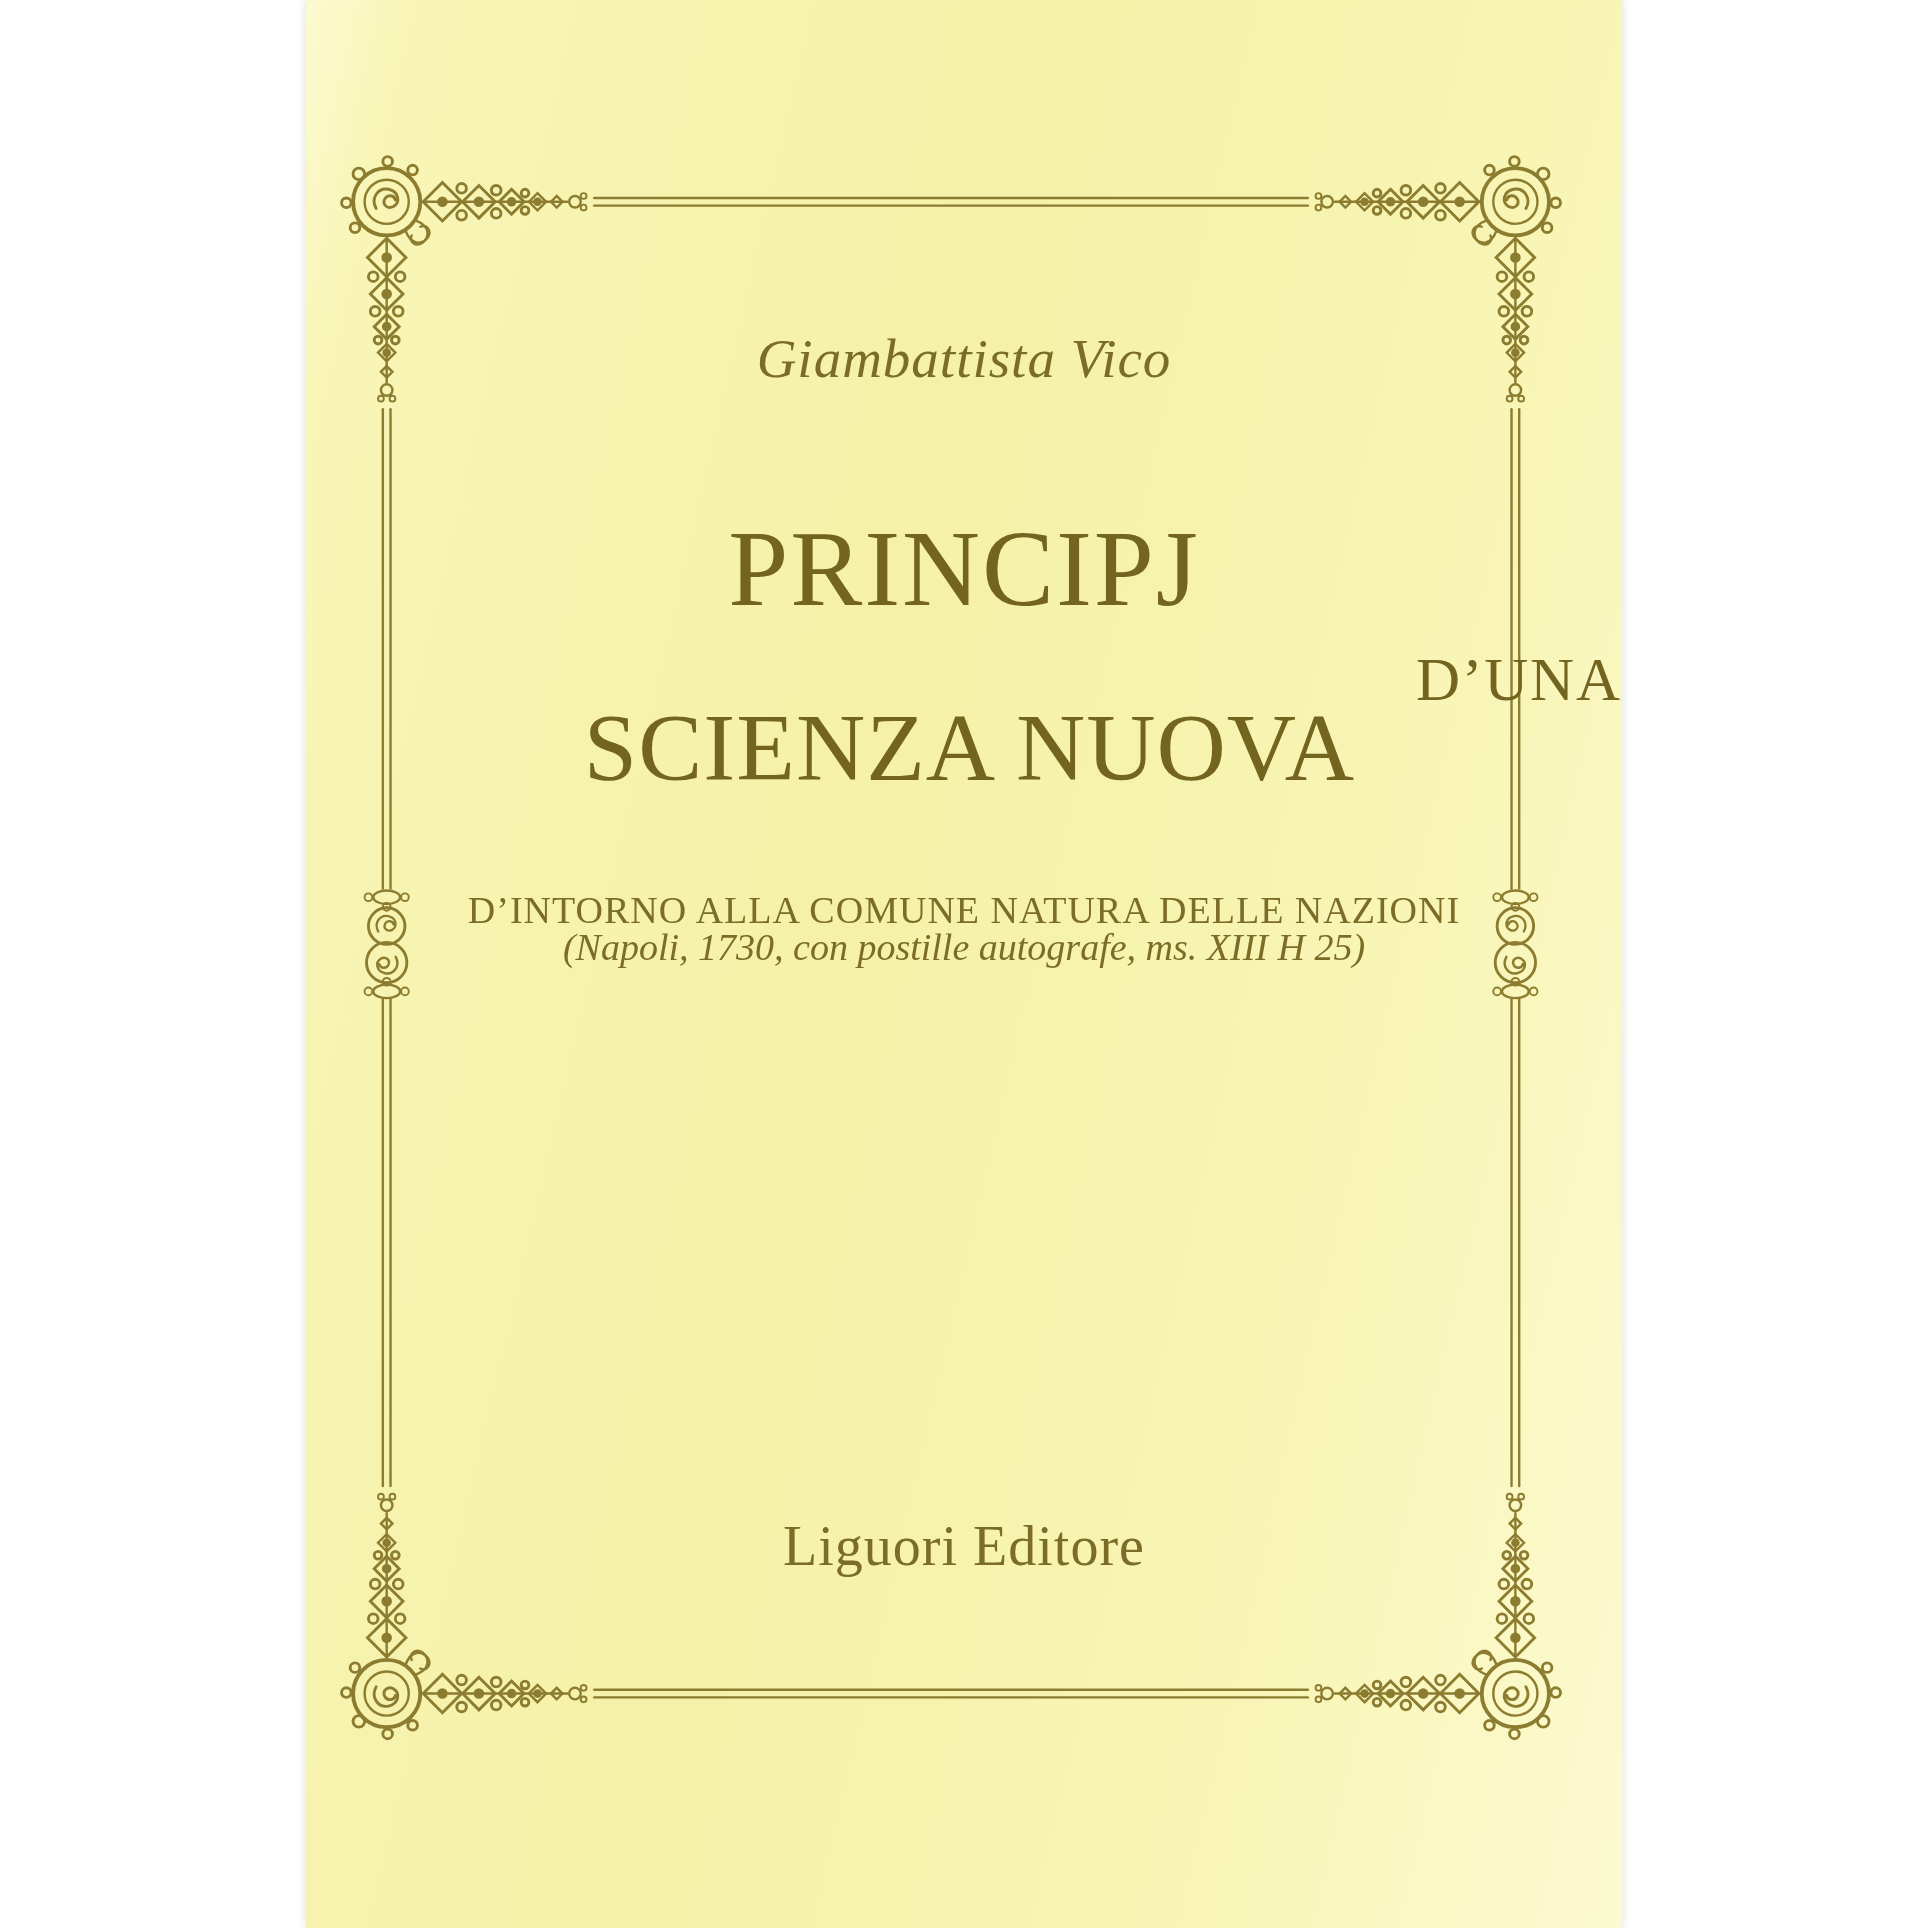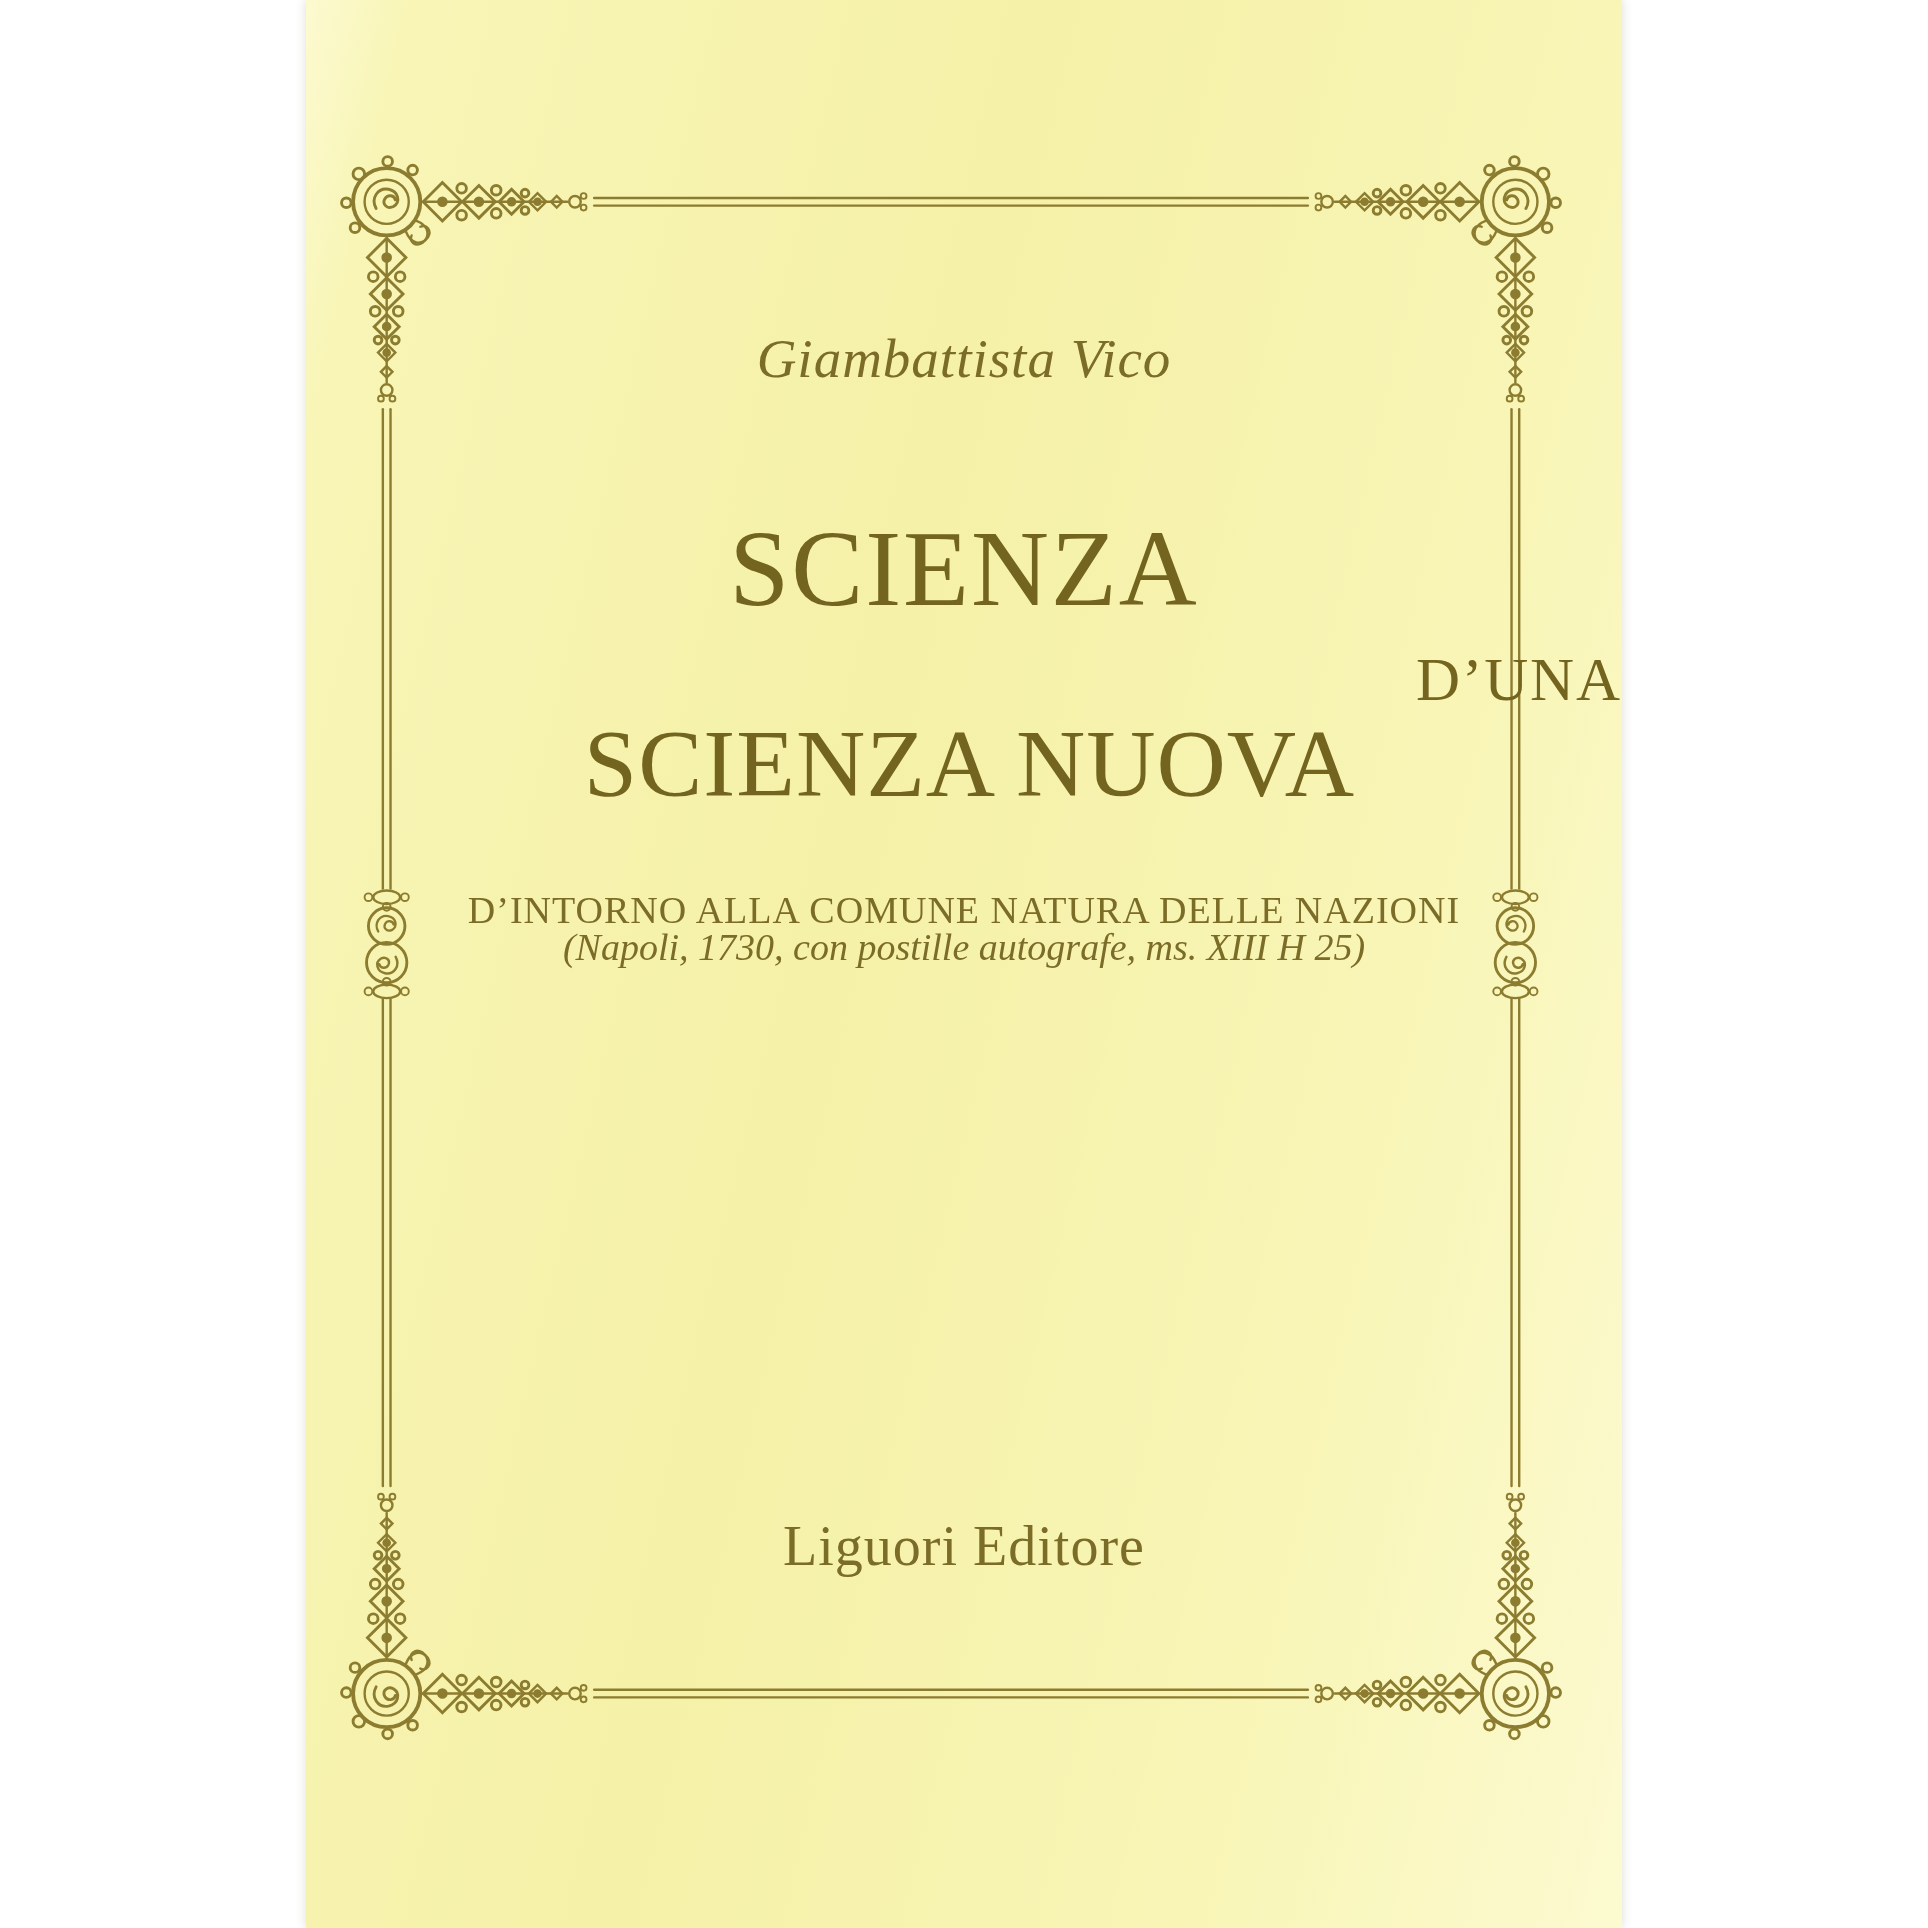--- a/index.html
+++ b/index.html
@@ -36,21 +36,21 @@
     text-align:center;line-height:1;
     color:var(--ink);
     white-space:nowrap;
   }
   .author{
     top:331px;font-size:55px;font-style:italic;
     color:var(--ink_soft);letter-spacing:1px;
   }
   .title1{top:515px;font-size:108px;letter-spacing:1.9px;}
   .title2{top:649px;font-size:61px;letter-spacing:1.9px;text-align:right;}
-  .title3{top:716px;font-size:96px;letter-spacing:1px;padding-left:11px;}
+  .title3{top:700px;font-size:96px;letter-spacing:1px;padding-left:11px;}
   .subtitle{top:891px;font-size:38px;letter-spacing:1px;color:var(--ink_soft);}
   .edition{top:928px;font-size:38px;font-style:italic;color:var(--ink_soft);}
   .publisher{top:1518px;font-size:56px;letter-spacing:1px;color:var(--ink_soft);}
   .ornament{
     position:absolute;inset:0;
     color:var(--ornament);
     pointer-events:none;
   }
 </style>
 </head>
@@ -152,21 +152,21 @@
 
       <g transform="translate(84,982)">
           <use href="#sideorn"></use>
         </g>
       <g transform="translate(1259,982) scale(-1,1)">
           <use href="#sideorn"></use>
         </g>
     </svg>
 
     <div class="txt author">Giambattista Vico</div>
-    <div class="txt title1">SCIENZA</div>
+    <div class="txt title1">PRINCIPJ</div>
     <div class="txt title2">D’UNA</div>
     <div class="txt title3">SCIENZA NUOVA</div>
     <div class="txt subtitle">D’INTORNO ALLA COMUNE NATURA DELLE NAZIONI</div>
     <div class="txt edition">(Napoli, 1730, con postille autografe, ms. XIII H 25)</div>
     <div class="txt publisher">Liguori Editore</div>
   </div>
 </div>
 
 
 </body></html>

